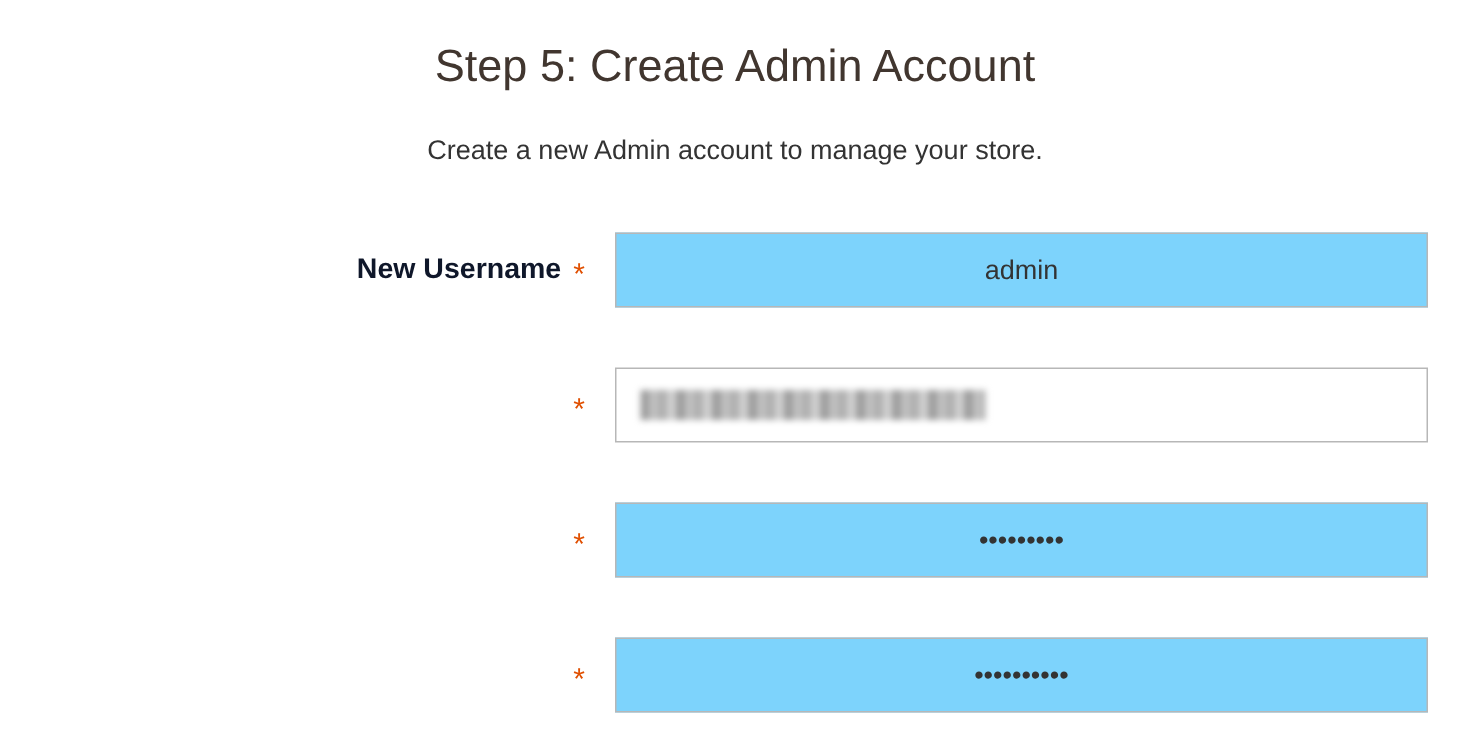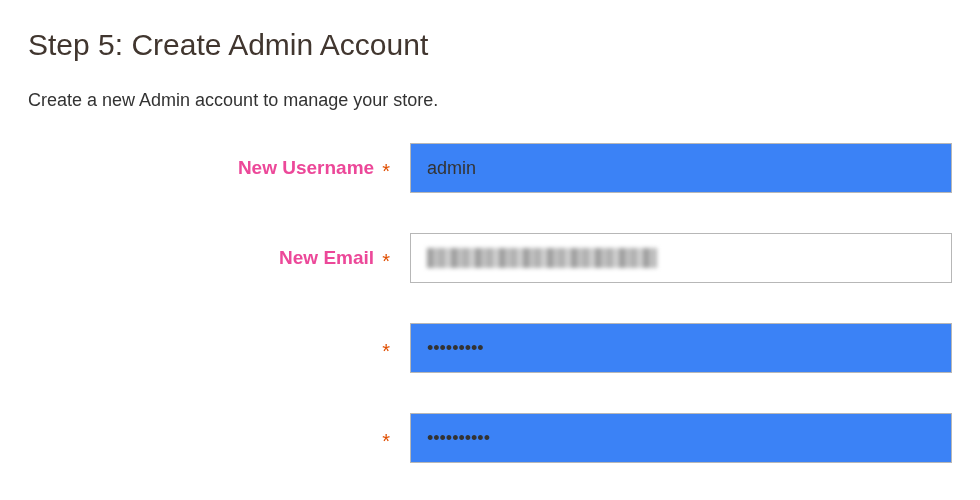--- a/index.html
+++ b/index.html
@@ -1,73 +1,74 @@
 <!DOCTYPE html>
 <html><head>
   <meta charset="utf-8">
   <style>
     * {
       box-sizing: border-box;
       margin: 0;
       padding: 0;
+      text-align: center;
     }
     body {
       font-family: 'Helvetica Neue', Helvetica, Arial, sans-serif;
       background: #ffffff;
       padding: 28px 28px 0 28px;
       width: 980px;
       height: 500px;
       color: #333;
     }
     .page-title {
       font-size: 30px;
       font-weight: 300;
       color: #41362f;
       margin-bottom: 28px;
     }
     .page-description {
       font-size: 18px;
       font-weight: 400;
       color: #333;
-      margin-bottom: 32px;
+      margin-bottom: 44px;
     }
     .form-row {
       display: flex;
       align-items: center;
       margin-bottom: 40px;
     }
     .form-label-wrap {
       width: 372px;
       text-align: right;
       padding-right: 8px;
       display: flex;
       align-items: center;
       justify-content: flex-end;
     }
     .form-label {
       font-size: 19px;
       font-weight: 600;
-      color: #ec4899;
+      color: #0f172a;
     }
     .required-mark {
       color: #e04f00;
       font-size: 20px;
       margin-left: 8px;
       font-weight: 400;
       position: relative;
       top: 3px;
     }
     .form-input {
       width: 545px;
       height: 50px;
       border: 1px solid #b7b7b7;
       padding: 0 16px;
       font-size: 18px;
       color: #333;
-      background: #3b82f6;
+      background: #7dd3fc;
       margin-left: 12px;
       font-family: inherit;
     }
     .blurred-value {
       width: 545px;
       height: 50px;
       border: 1px solid #b7b7b7;
       padding: 0 16px;
       margin-left: 12px;
       display: flex;
@@ -98,21 +99,20 @@
 <div class="form-row">
   <div class="form-label-wrap">
     <span class="form-label">New Username</span>
     <span class="required-mark">*</span>
   </div>
   <input type="text" class="form-input" value="admin" style="">
 </div>
 
 <div class="form-row">
   <div class="form-label-wrap">
-    <span class="form-label">New Email</span>
     <span class="required-mark">*</span>
   </div>
   <div class="blurred-value">
     <div class="blurred-content"></div>
   </div>
 </div>
 
 <div class="form-row">
   <div class="form-label-wrap">
     <span class="required-mark">*</span>

